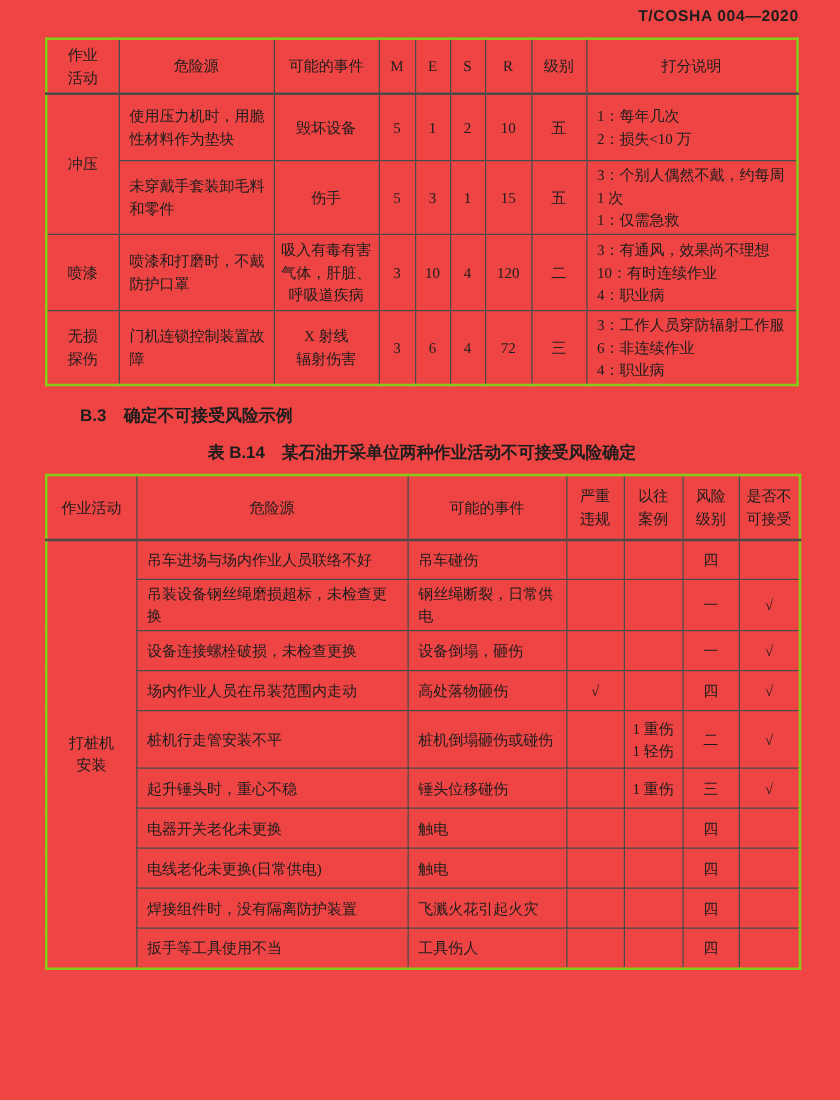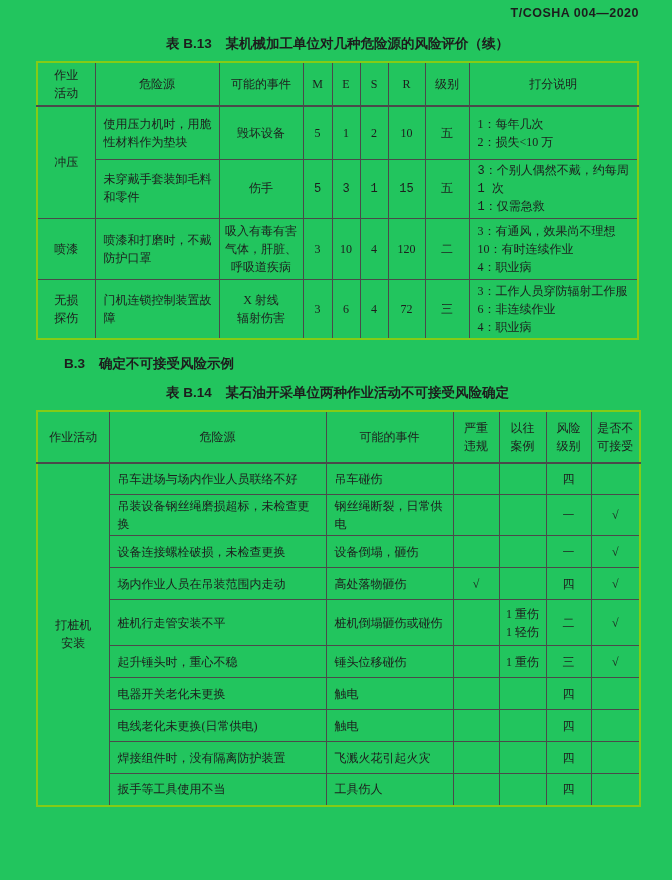--- a/index.html
+++ b/index.html
@@ -1,18 +1,18 @@
 <!DOCTYPE html>
 <html><head>
 <meta charset="utf-8">
 <style>
   html,body { margin:0; padding:0; background:#888; }
   .page {
     position:relative; width:672px; height:880px; margin:0 auto;
-    background:#22c55e; color:#1d1d1d; box-sizing:border-box;
+    background:#ef4444; color:#1d1d1d; box-sizing:border-box;
     padding:6px 33px 0 36px; overflow:hidden;
     font-family:"Liberation Serif","DejaVu Serif",serif;
   }
   .doc-ref {
     text-align:right; font-family:"Liberation Sans","DejaVu Sans",sans-serif;
     font-weight:bold; font-size:12.5px; letter-spacing:0.5px; height:16px;
   }
   .tbl-title {
     text-align:center; font-family:"Liberation Sans","DejaVu Sans",sans-serif;
     font-weight:bold; font-size:13.5px; margin-top:13px; height:18px;
@@ -24,21 +24,21 @@
     border:1px solid #4a4a4a; font-size:12px; font-weight:normal;
     text-align:center; vertical-align:middle; white-space:pre-line;
     line-height:18px; padding:2px 4px; box-sizing:border-box;
     overflow:hidden;
   }
   table { border:2px solid #84cc16; }
   thead th { border-bottom-width:2px; }
   td.left { text-align:left; padding-left:8px; padding-right:6px; }
   .t13 tr.hrow  { height:44px; }
   .t13 tr.r0 { height:53px; }
-  .t13 tr.r1 { height:40px;font-family:Liberation Mono, monospace; }
+  .t13 tr.r1 { height:40px; }
   .t13 tr.r2 { height:61px; }
   .t13 tr.r3 { height:59px; }
   .t14 tr.hrow { height:52px;margin-left:17px; }
   .t14 tr.r { height:32px; }
   .t14 tr.tall { height:46px; }
   .sec-head {
     font-family:"Liberation Sans","DejaVu Sans",sans-serif; font-weight:bold;
     font-size:13.5px; margin-top:15px; height:17px;padding-left:28px;
   }
   .sec-head .no { margin-right:14px; }
@@ -47,21 +47,20 @@
     text-align:justify; text-indent:2em;
   }
 </style>
 </head>
 <body>
 
 <div class="page">
 
   <div class="doc-ref">T/COSHA 004—2020</div>
 
-  <div class="tbl-title">表 B.13　某机械加工单位对几种危险源的风险评价（续）</div>
 
   <table class="t13">
     <colgroup>
       <col style="width:58px">
         <col style="width:124px">
         <col style="width:84px">
       <col style="width:29px">
         <col style="width:28px">
         <col style="width:28px">
         <col style="width:37px">

